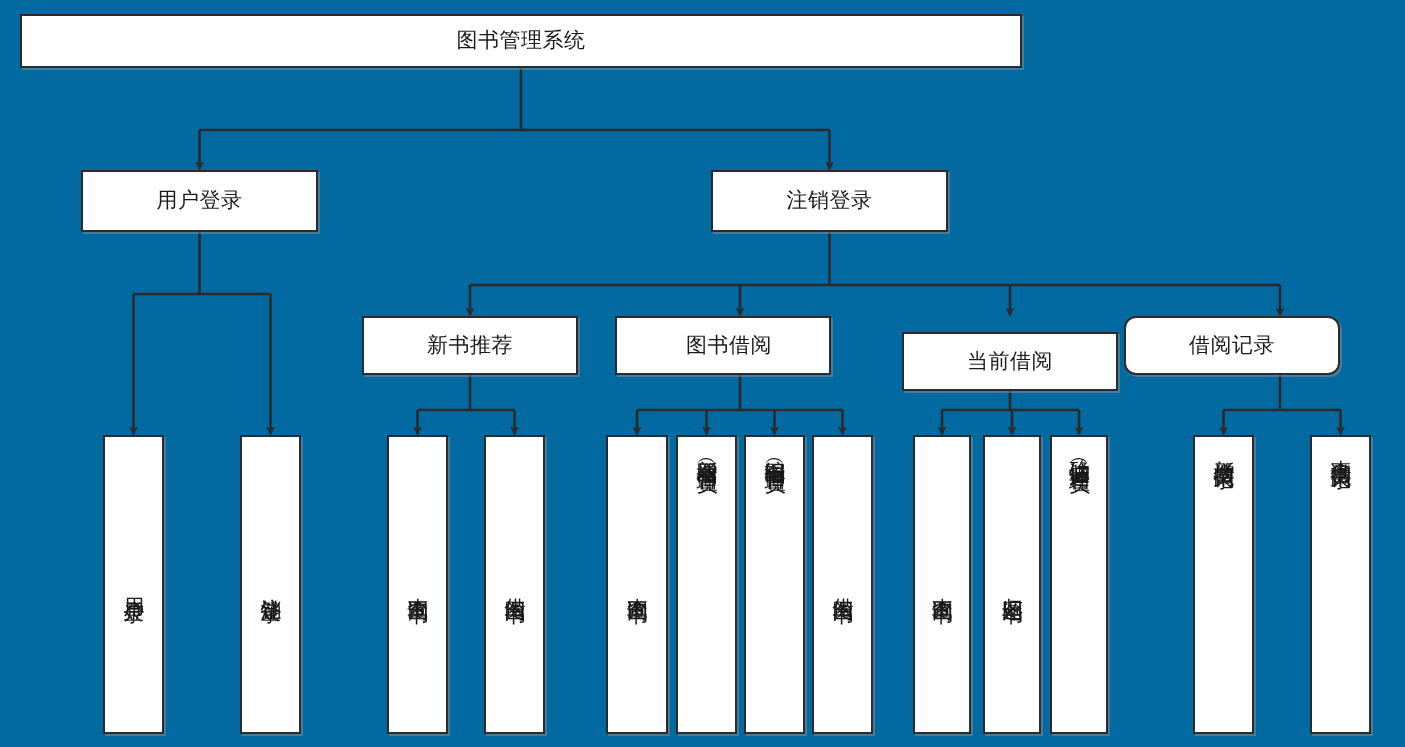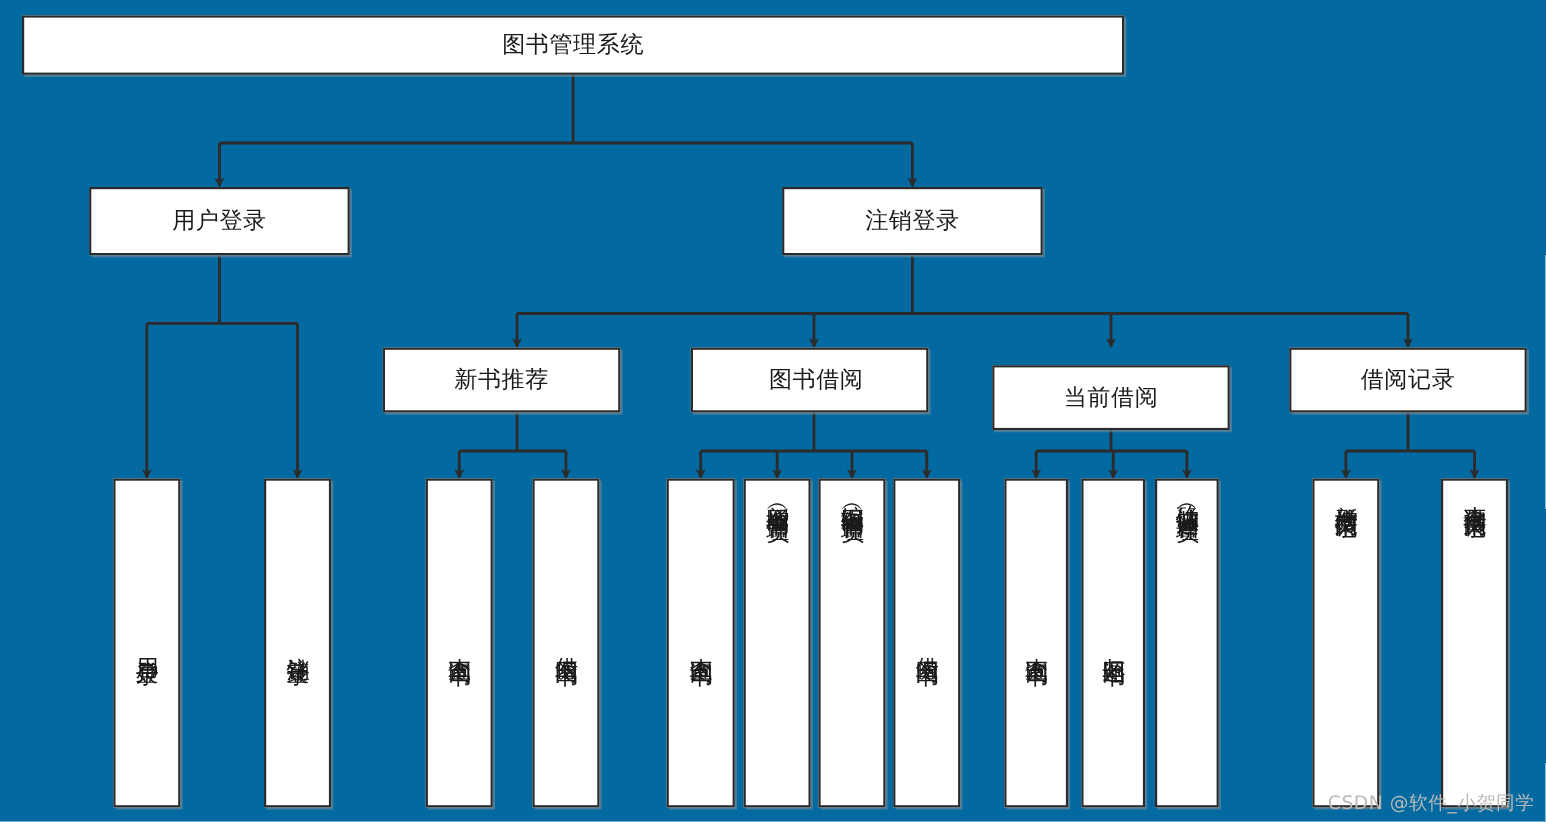--- a/index.html
+++ b/index.html
@@ -121,30 +121,30 @@
   <div id="node-layer">
       <div class="node-box node-h" style="left: 20px; top: 14px; width: 1002px; height: 54px; border-color: rgb(43, 43, 43); background: rgb(255, 255, 255);">
         <span class="node-label" style="color: rgb(26, 26, 26);">图书管理系统</span>
       </div>
       <div class="node-box node-h" style="left: 81px; top: 170px; width: 237px; height: 62px; border-color: rgb(43, 43, 43); background: rgb(255, 255, 255);">
         <span class="node-label" style="color: rgb(26, 26, 26);">用户登录</span>
       </div>
       <div class="node-box node-h" style="left: 711px; top: 170px; width: 237px; height: 62px; border-color: rgb(43, 43, 43); background: rgb(255, 255, 255);">
         <span class="node-label" style="color: rgb(26, 26, 26);">注销登录</span>
       </div>
-      <div class="node-box node-h" style="left: 348px; top: 316px; width: 216px; height: 59px; border-color: rgb(43, 43, 43); background: rgb(255, 255, 255);">
+      <div class="node-box node-h" style="left: 362px; top: 316px; width: 216px; height: 59px; border-color: rgb(43, 43, 43); background: rgb(255, 255, 255);">
         <span class="node-label" style="color: rgb(26, 26, 26);">新书推荐</span>
       </div>
-      <div class="node-box node-h" style="left: 628px; top: 316px; width: 216px; height: 59px; border-color: rgb(43, 43, 43); background: rgb(255, 255, 255); padding-left: 12px;">
+      <div class="node-box node-h" style="left: 615px; top: 316px; width: 216px; height: 59px; border-color: rgb(43, 43, 43); background: rgb(255, 255, 255); padding-left: 12px;">
         <span class="node-label" style="color: rgb(26, 26, 26);">图书借阅</span>
       </div>
       <div class="node-box node-h" style="left: 902px; top: 332px; width: 216px; height: 59px; border-color: rgb(43, 43, 43); background: rgb(255, 255, 255);">
         <span class="node-label" style="color: rgb(26, 26, 26);">当前借阅</span>
       </div>
-      <div class="node-box node-h" style="left: 1172px; top: 316px; width: 216px; height: 59px; border-color: rgb(43, 43, 43); background: rgb(255, 255, 255);">
+      <div class="node-box node-h" style="left: 1124px; top: 316px; width: 216px; height: 59px; border-color: rgb(43, 43, 43); background: rgb(255, 255, 255); border-radius: 12px;">
         <span class="node-label" style="color: rgb(26, 26, 26);">借阅记录</span>
       </div>
       <div class="node-box node-v align-center" style="left: 103px; top: 435px; width: 61px; height: 299px; border-color: rgb(43, 43, 43); background: rgb(255, 255, 255);">
         <span class="node-label" style="color: rgb(26, 26, 26);">用户登录</span>
       </div>
       <div class="node-box node-v align-center" style="left: 240px; top: 435px; width: 61px; height: 299px; border-color: rgb(43, 43, 43); background: rgb(255, 255, 255);">
         <span class="node-label" style="color: rgb(26, 26, 26);">注销登录</span>
       </div>
       <div class="node-box node-v align-center" style="left: 387px; top: 435px; width: 61px; height: 299px; border-color: rgb(43, 43, 43); background: rgb(255, 255, 255);">
         <span class="node-label" style="color: rgb(26, 26, 26);">查询图书</span>
@@ -174,15 +174,14 @@
         <span class="node-label" style="color: rgb(26, 26, 26);">确认归还（管理员）</span>
       </div>
       <div class="node-box node-v" style="left: 1193px; top: 435px; width: 61px; height: 299px; border-color: rgb(43, 43, 43); background: rgb(255, 255, 255);">
         <span class="node-label" style="color: rgb(26, 26, 26);">新增借阅记录</span>
       </div>
       <div class="node-box node-v" style="left: 1310px; top: 435px; width: 61px; height: 299px; border-color: rgb(43, 43, 43); background: rgb(255, 255, 255);">
         <span class="node-label" style="color: rgb(26, 26, 26);">查询借阅记录</span>
       </div>
     </div>
 
-  <div class="watermark">CSDN @软件_小贺同学</div>
 
 </div>
 
 </body></html>

